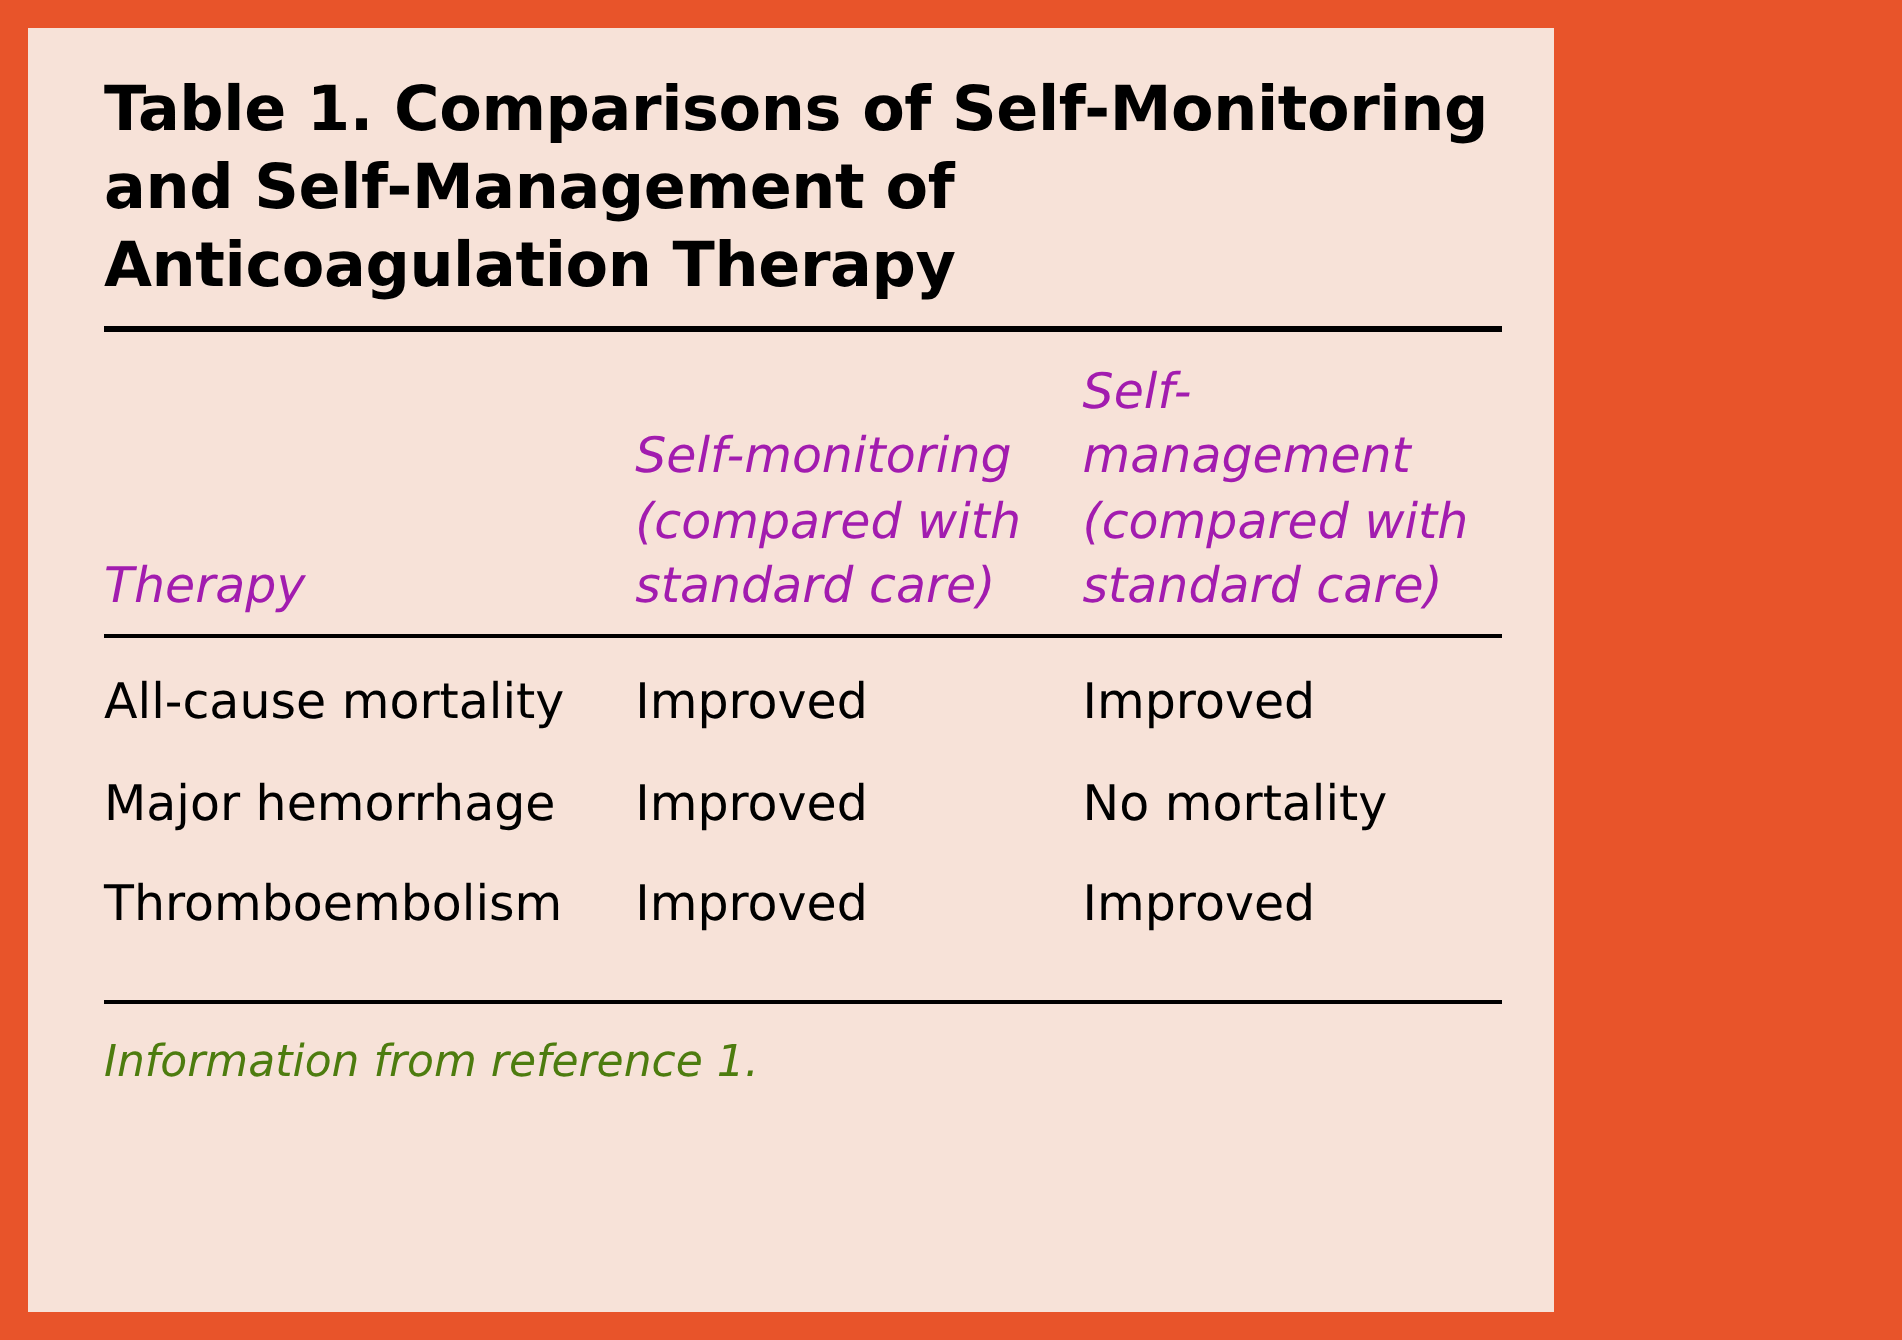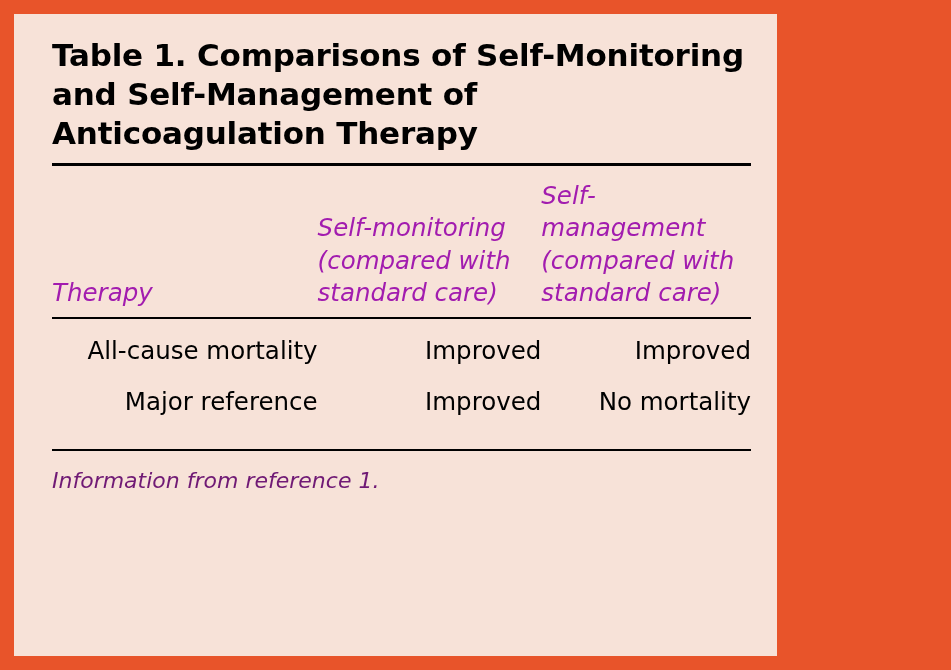--- a/index.html
+++ b/index.html
@@ -53,38 +53,38 @@
     text-align: left;
     vertical-align: bottom;
     font-style: italic;
     font-weight: normal;
     font-size: 24.5px;
     line-height: 1.32;
     color: #a21caf;
     padding: 14px 0 8px 0;
   }
   table.data td {
-    text-align: right;
+    text-align: left;
     vertical-align: top;
     font-size: 24.5px;
     line-height: 1.0;
     color: #000000;
     padding: 13px 0 13px 0;
     font-style: normal;
   }
   table.data tr.first-row td {
     padding-top: 20px;
   }
   .header-line {
     display: block;
   }
   .footnote {
     font-style: italic;
     font-size: 22px;
-    color: #701a75;
+    color: #4d7c0f;
     padding-top: 17px;
   }
   .spacer-after-body {
     height: 22px;
   }
 </style>
 </head>
 <body>
 
 <div class="table-card">
@@ -126,23 +126,28 @@
       <col class="c2">
       <col class="c3">
     </colgroup>
     <tbody>
       <tr class="first-row">
         <td>All-cause mortality</td>
         <td>Improved</td>
         <td>Improved</td>
       </tr>
       <tr>
-        <td>Major reference</td>
+        <td>Major hemorrhage</td>
         <td>Improved</td>
         <td>No mortality</td>
+      </tr>
+      <tr>
+        <td>Thromboembolism</td>
+        <td>Improved</td>
+        <td>Improved</td>
       </tr>
     </tbody>
   </table>
 
   <div class="spacer-after-body"></div>
 
   <div class="rule thin"></div>
 
   <div class="footnote">Information from reference 1.</div>
 

